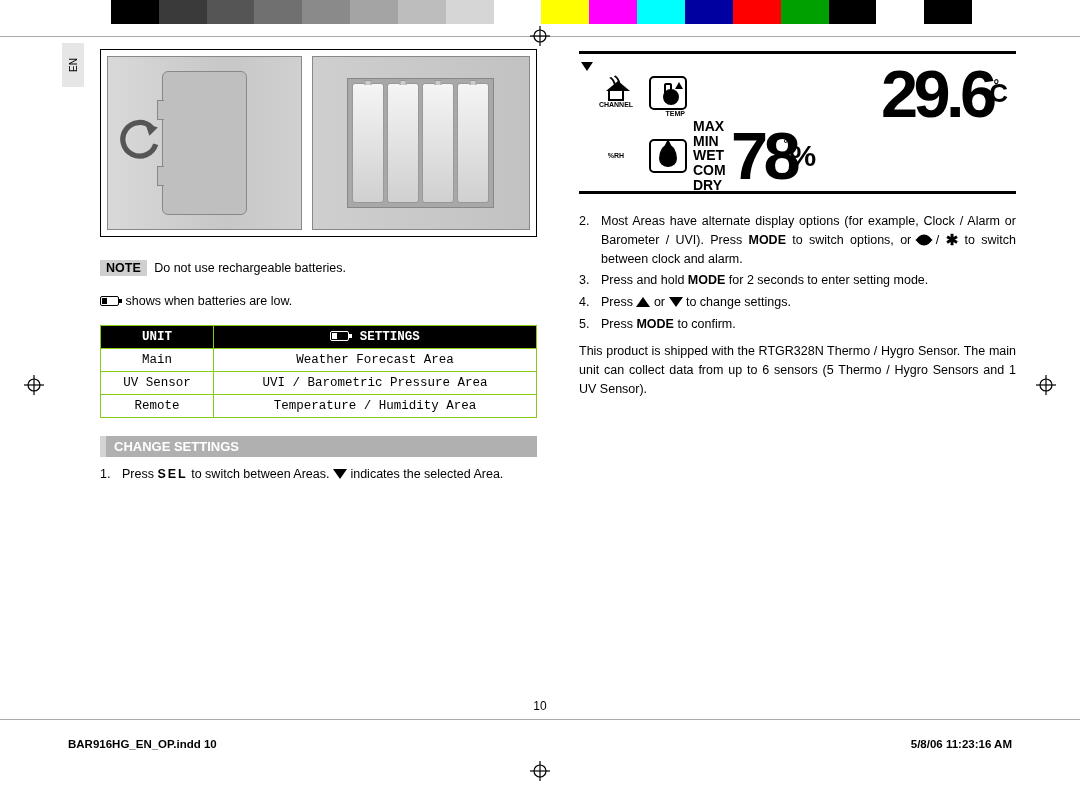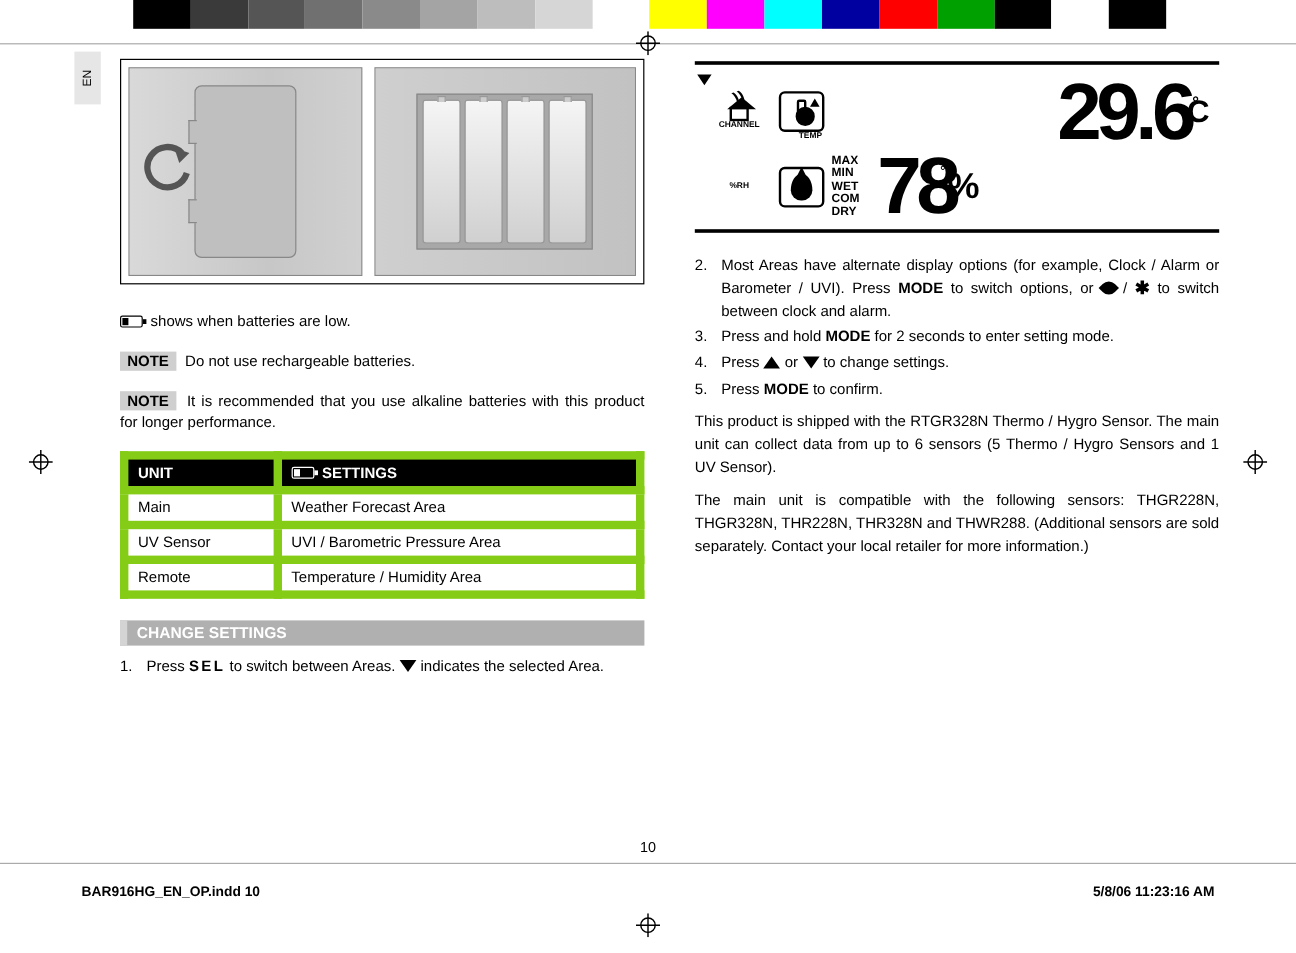--- a/index.html
+++ b/index.html
@@ -118,21 +118,21 @@
     content:""; position:absolute; right:-4px; top:2px; width:3px; height:4px;
     background:#000;
   }
   .batt-icon::before {
     content:""; position:absolute; left:1px; top:1px; width:5px; height:6px; background:#000;
   }
   table.loc {
     width: 100%; border-collapse: collapse; margin: 4px 0 18px;
   }
   table.loc th, table.loc td {
-    border: 7px solid #84cc16; padding: 4px 8px; text-align: left; font-size: 12.5px;
+    border: 1px solid #84cc16; padding: 4px 8px; text-align: center; font-size: 12.5px; font-family: Liberation Mono, monospace;
   }
   table.loc th { background: #000; color: #fff; font-weight: bold; }
   table.loc th .batt-icon { border-color:#fff; }
   table.loc th .batt-icon::after, table.loc th .batt-icon::before { background:#fff; }
   .section-bar {
     background: #000; color: #fff; font-weight: bold;
     padding: 3px 8px; border-left: 6px solid #b0b0b0;
     margin: 4px 0 8px; font-size: 13px;
   }
   .section-bar.grey { background: #b0b0b0; color: #fff; border-left: 6px solid #d4d4d4; }
@@ -182,21 +182,21 @@
   .thermo-arrow{position:absolute;right:2px;top:4px;width:0;height:0;border-left:4px solid transparent;border-right:4px solid transparent;border-bottom:7px solid #000;}
   .drop {
     width:18px;height:22px;background:#000;border-radius:50% 50% 50% 50% / 65% 65% 40% 40%;
     transform:rotate(0deg);position:relative;
   }
   .drop::before{content:"";position:absolute;top:-6px;left:5px;width:0;height:0;border-left:4px solid transparent;border-right:4px solid transparent;border-bottom:8px solid #000;}
   .house{display:inline-block;width:16px;height:12px;border:2px solid #000;position:relative;margin-top:4px;}
   .house::before{content:"";position:absolute;top:-10px;left:-4px;width:0;height:0;border-left:12px solid transparent;border-right:12px solid transparent;border-bottom:10px solid #000;}
   .waves{display:inline-block;font-size:14px;transform:rotate(-20deg);font-weight:bold;line-height:0.5;}
   .lcd-labels {
-    width:38px; font-size:10px; font-weight:bold; line-height:1.05;
+    width:38px; font-size:14px; font-weight:bold; line-height:1.05;
     font-family: Arial, sans-serif;
   }
   .seg {
     font-family: "Arial Black", Arial, sans-serif;
     font-weight:900; letter-spacing:-4px;
     font-size:58px; line-height:0.85;
     transform: scaleX(1.15) scaleY(1.15);
     transform-origin: left center;
     display:inline-block;
   }
@@ -287,33 +287,29 @@
         <div class="bay-inner">
           <div class="cell"></div>
             <div class="cell"></div>
             <div class="cell"></div>
             <div class="cell"></div>
         </div>
       </div>
     </div>
 
     <p class="note-line">
+      <span class="note-tag">NOTE</span>
+      <span>Do not use rechargeable batteries.</span>
+    </p>
+
+    <p class="note-line">
       <span class="batt-icon"></span>
       <span>shows when batteries are low.</span>
     </p>
 
-    <p class="note-line">
-      <span class="note-tag">NOTE</span>
-      <span>Do not use rechargeable batteries.</span>
-    </p>
-
-    <p class="note-line">
-      <span class="note-tag">NOTE</span>
-      <span>It is recommended that you use alkaline batteries with this product for longer performance.</span>
-    </p>
 
     <table class="loc">
       <thead>
         <tr>
           <th>UNIT</th>
           <th>
             <span class="batt-icon"></span>
             <span>SETTINGS</span>
           </th>
         </tr>
@@ -410,21 +406,20 @@
       </li>
       <li>
         <span class="num">5.</span>
         <span class="txt">
           <span>Press </span><b>MODE</b><span> to confirm.</span>
         </span>
       </li>
     </ol>
 
     <p class="para">This product is shipped with the RTGR328N Thermo / Hygro Sensor. The main unit can collect data from up to 6 sensors (5 Thermo / Hygro Sensors and 1 UV Sensor).</p>
-    <p class="para">The main unit is compatible with the following sensors: THGR228N, THGR328N, THR228N, THR328N and THWR288. (Additional sensors are sold separately. Contact your local retailer for more information.)</p>
   </div>
 </div>
 
 <div class="pagenum">10</div>
 <div class="cropline-bot"></div>
 
 <div class="footer">
   <span>BAR916HG_EN_OP.indd   10</span>
   <span>5/8/06   11:23:16 AM</span>
 </div>

